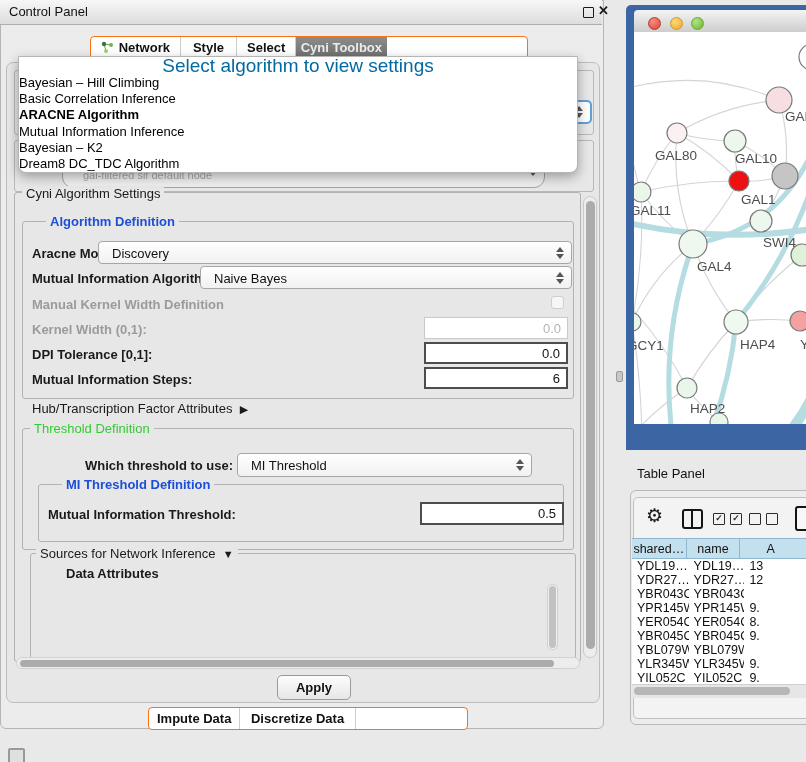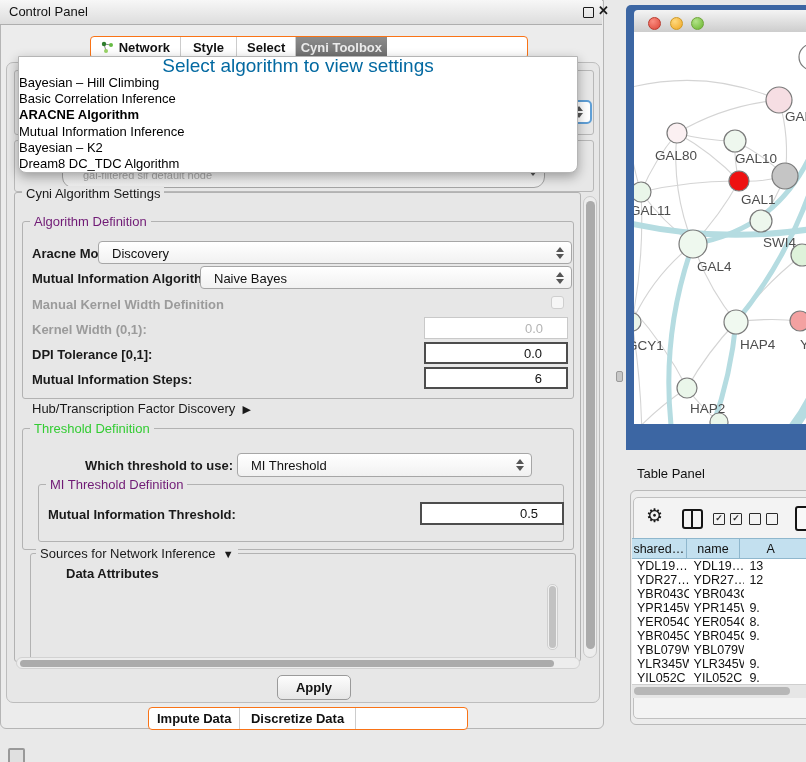--- a/index.html
+++ b/index.html
@@ -29,35 +29,35 @@
   .frag-group-a{left:14px;top:70px;width:578px;height:63px;border:1px solid #b8b8b8;border-radius:3px;}
   .frag-combo-a{left:557px;top:100px;width:35px;height:24px;background:#fff;border:2px solid #5f9fd6;border-radius:5px;box-sizing:border-box;}
   .frag-group-b{left:14px;top:140px;width:578px;height:50px;border:1px solid #b8b8b8;border-radius:3px;}
   .frag-combo-b{left:62px;top:152px;width:483px;height:36px;background:linear-gradient(#ffffff,#ededed);
                 border:1px solid #a5a5a5;border-radius:11px;box-sizing:border-box;}
   .frag-combo-b .val{position:absolute;left:12px;top:16px;font-size:11px;color:#a8a8a8;white-space:nowrap;margin-left:8px;}
   
   .group{border:1px solid #b2b2b2;border-radius:3px;}
   .group-title{position:absolute;font-size:13px;background:#e7e7e7;padding:0 4px;white-space:nowrap;}
   .t-black{color:#1a1a1a;}
-  .t-blue{color:#701a75;font-weight:normal;}
+  .t-blue{color:#1d4ed8;font-weight:bold;margin-left:16px;}
   .t-green{color:#33cc33;}
   .lbl{position:absolute;font-size:13px;font-weight:bold;color:#1a1a1a;white-space:nowrap;}
   .lbl.dis{color:#9b9b9b;}
   .lbl.plain{font-weight:normal;}
   
   .combo{position:absolute;background:linear-gradient(#ffffff,#f1f1f1);border:1px solid #a6a6a6;
          border-radius:4px;box-sizing:border-box;}
   .combo .val{position:absolute;left:13px;top:50%;transform:translateY(-50%);font-size:13px;color:#111;white-space:nowrap;}
   .stepper{position:absolute;right:7px;top:50%;transform:translateY(-50%);display:flex;flex-direction:column;gap:2px;align-items:center;}
   .stepper .up{width:0;height:0;border-left:4px solid transparent;border-right:4px solid transparent;border-bottom:5px solid #555;}
   .stepper .dn{width:0;height:0;border-left:4px solid transparent;border-right:4px solid transparent;border-top:5px solid #555;}
   
   .field{position:absolute;background:#fff;box-sizing:border-box;font-size:13px;text-align:right;
-         padding:0 24px;font-family:"Liberation Sans",sans-serif;}
+         padding:0 6px;font-family:"Liberation Sans",sans-serif;}
   .field.dark{border:2px solid #4d4d4d;color:#111;}
   .field.dis{border:1px solid #c9c9c9;color:#b4b4b4;}
   .checkbox{position:absolute;width:13px;height:13px;border:1px solid #cfcfcf;background:#f6f6f6;border-radius:3px;box-sizing:border-box;}
   .tri{font-size:11px;color:#1a1a1a;}
   
   .attr-list{left:40px;top:584px;width:506px;height:66px;overflow:hidden;}
   .attr-item{height:16.5px;background:#3f6cc7;color:#ffffff;font-size:13px;line-height:16.5px;padding-left:5px;}
   .list-vscroll{left:547px;top:584px;width:11px;height:66px;background:#f0f0f0;border:1px solid #cfcfcf;border-radius:5px;box-sizing:border-box;}
   .list-vscroll .thumb{position:absolute;left:1px;top:1px;width:7px;height:62px;background:#c2c2c2;border-radius:4px;}
   
@@ -193,21 +193,21 @@
   <span class="lbl dis" style="left:32px;top:322px;">Kernel Width (0,1):</span>
   <input class="field dis" style="left: 424px; top: 317px; width: 144px; height: 22px;" readonly="" value="0.0">
 
   <span class="lbl" style="left:32px;top:347px;">DPI Tolerance [0,1]:</span>
   <input class="field dark" style="left: 424px; top: 342px; width: 144px; height: 22px;" value="0.0">
 
   <span class="lbl" style="left:32px;top:372px;">Mutual Information Steps:</span>
   <input class="field dark" style="left: 424px; top: 367px; width: 144px; height: 22px;" value="6">
 
   <span class="lbl plain" style="left:32px;top:401px;">
-    <span>Hub/Transcription Factor Discovery</span>&nbsp;
+    <span>Hub/Transcription Factor Attributes</span>&nbsp;
     <span class="tri">▶</span>
   </span>
 
   <div class="abs group" style="left:22px;top:428px;width:550px;height:120px;"></div>
   <span class="group-title t-green" style="left:30px;top:421px;">Threshold Definition</span>
 
   <span class="lbl" style="left:85px;top:458px;">Which threshold to use:</span>
   <div class="combo" style="left:237px;top:453px;width:295px;height:24px;">
     <span class="val">MI Threshold</span>
     <span class="stepper">

